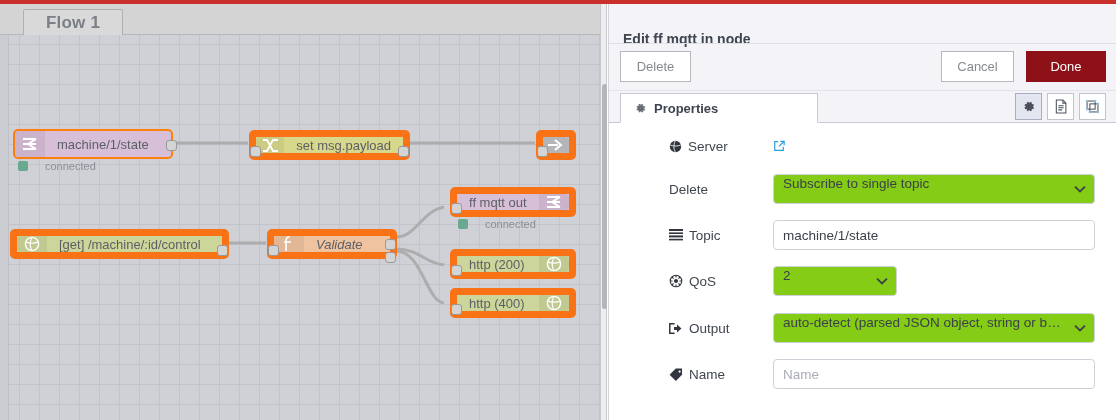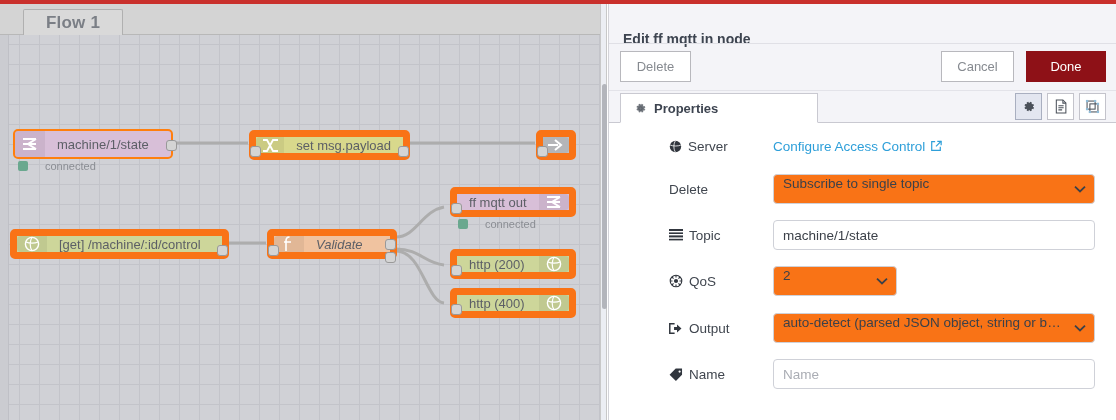--- a/index.html
+++ b/index.html
@@ -157,21 +157,21 @@
   .linky { font-size: 13.5px; color: #2e9fd9; text-decoration: none; display: inline-flex; align-items: center; gap: 5px; }
   .inp {
     height: 30px; width: 100%; border: 1px solid #cfd1d8; border-radius: 4px;
     padding: 0 9px; font-size: 13.5px; color: #3c4149;
     font-family: "Liberation Sans", sans-serif; background: #fff;
   }
   .inp::placeholder { color: #aaadb4; }
   .sel {
     height: 30px; border: 1px solid #cfd1d8; border-radius: 4px;
     padding: 0 26px 12px 9px; font-size: 13.5px; color: #3c4149;
-    background: #f97316; appearance: none; -webkit-appearance: none;
+    background: #84cc16; appearance: none; -webkit-appearance: none;
     font-family: "Liberation Sans", sans-serif; cursor: pointer;
     white-space: nowrap; overflow: hidden; text-overflow: ellipsis;
   }
   .selwrap { position: relative; display: inline-block; }
   .selwrap .chev {
     position: absolute; right: 9px; top: 50%; transform: translateY(-50%);
     pointer-events: none; color: #444a55;
   }
   svg { display: block; }
 </style>
@@ -364,21 +364,20 @@
           <span>
             <svg width="13" height="13" viewBox="0 0 16 16" fill="#31363e">
                 <circle cx="8" cy="8" r="7"></circle>
                 <path d="M1.4 6.2c3.6 1.6 9.6 1.6 13.2 0M8 1c-2.6 3.2-2.6 10.8 0 14" stroke="#fff" stroke-width="1" fill="none"></path>
               </svg>
           </span>
           <span>Server</span>
         </div>
         <div class="fctl">
           <a class="linky" href="#">
-            <span>Configure Access Control</span>
             <span>
               <svg width="12" height="12" viewBox="0 0 14 14" fill="none" stroke="#2e9fd9" stroke-width="1.4">
                   <path d="M6 2H2v10h10V8"></path>
                   <path d="M8.5 1.5H13V6"></path>
                   <path d="M13 1.5L7 7.5"></path>
                 </svg>
             </span>
           </a>
         </div>
       </div>

